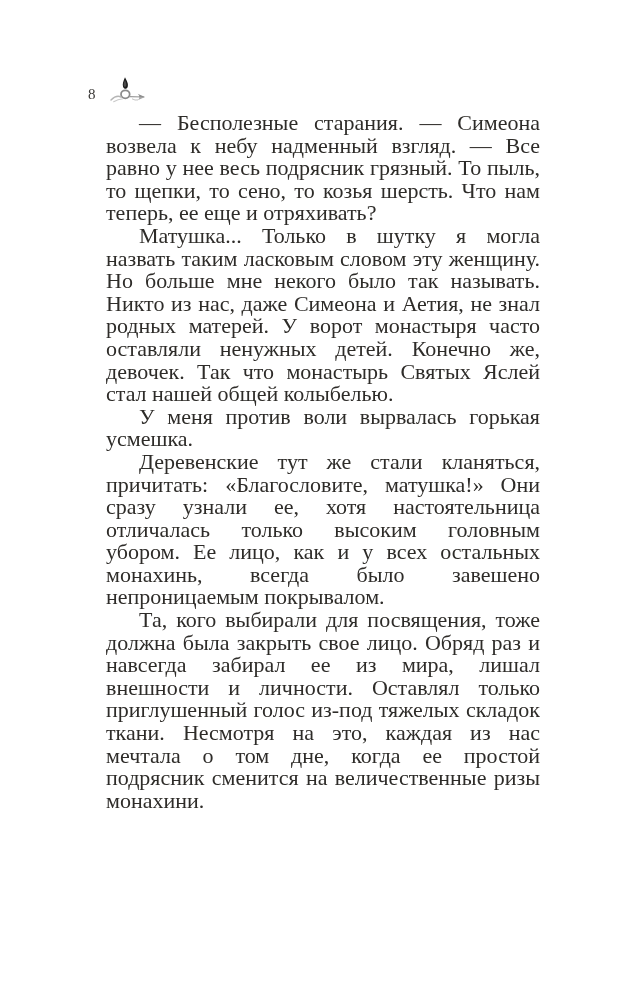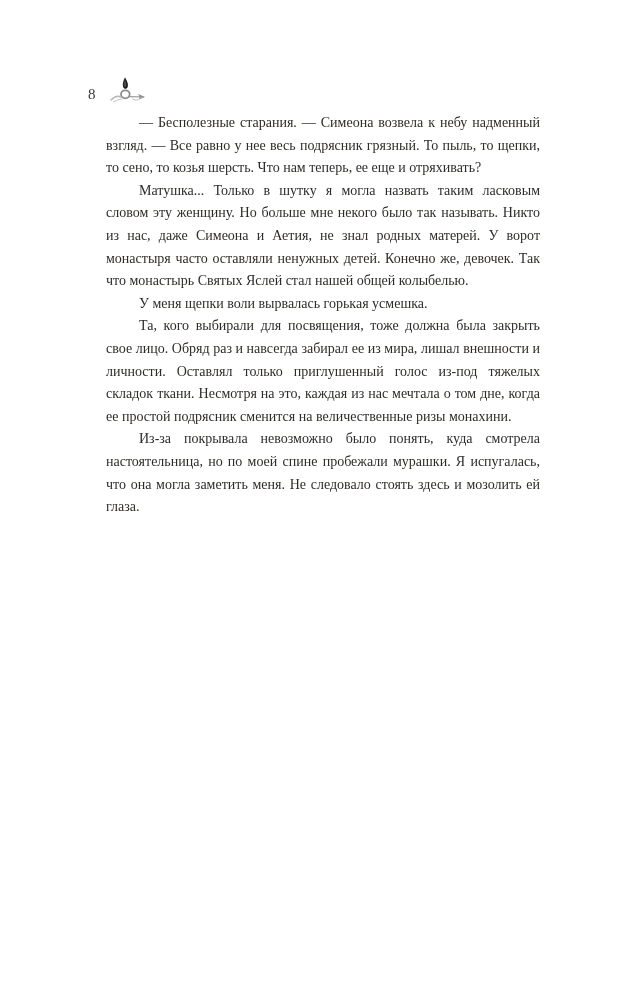--- a/index.html
+++ b/index.html
@@ -34,21 +34,21 @@
     display: inline-block;
     width: 44px;
     height: 32px;
   }
   .text-block {
     position: absolute;
     left: 106px;
     top: 112px;
     width: 434px;
     text-align: justify;
-    font-size: 14px;
+    font-size: 22px;
     line-height: 22.6px;
     color: #2e2c29;
     hyphens: auto;
     -webkit-hyphens: auto;
   }
   .text-block p {
     margin: 0;
     padding: 0;
     text-indent: 33px;
   }
@@ -75,18 +75,18 @@
         <path d="M63,31.5 L52,26.5 Q55.5,30 54,31.5 Z" fill="#8f8f8f"></path>
         <path d="M63,31.5 L52,36.5 Q55.5,33 54,31.5 Z" fill="#a5a5a5"></path>
         <path d="M44,34.5 Q48,37 52,36" fill="none" stroke="#bdbdbd" stroke-width="1.4" stroke-linecap="round"></path>
       </svg>
     </span>
   </header>
 
   <main class="text-block" style="color: rgb(46, 44, 41);">
     <p>— Бесполезные старания. — Симеона возвела к небу надменный взгляд. — Все равно у нее весь подрясник грязный. То пыль, то щепки, то сено, то козья шерсть. Что нам теперь, ее еще и отряхивать?</p>
     <p>Матушка... Только в шутку я могла назвать таким ласковым словом эту женщину. Но больше мне некого было так называть. Никто из нас, даже Симеона и Аетия, не знал родных матерей. У ворот монастыря часто оставляли ненужных детей. Конечно же, девочек. Так что монастырь Святых Яслей стал нашей общей колыбелью.</p>
-    <p>У меня щепки воли вырвалась горькая усмешка.</p>
+    <p>У меня против воли вырвалась горькая усмешка.</p>
+    <p>Деревенские тут же стали кланяться, причитать: «Благословите, матушка!» Они сразу узнали ее, хотя настоятельница отличалась только высоким головным убором. Ее лицо, как и у всех остальных монахинь, всегда было завешено непроницаемым покрывалом.</p>
     <p>Та, кого выбирали для посвящения, тоже должна была закрыть свое лицо. Обряд раз и навсегда забирал ее из мира, лишал внешности и личности. Оставлял только приглушенный голос из-под тяжелых складок ткани. Несмотря на это, каждая из нас мечтала о том дне, когда ее простой подрясник сменится на величественные ризы монахини.</p>
-    <p>Из-за покрывала невозможно было понять, куда смотрела настоятельница, но по моей спине пробежали мурашки. Я испугалась, что она могла заметить меня. Не следовало стоять здесь и мозолить ей глаза.</p>
   </main>
 
 </div>
 
 </body></html>

